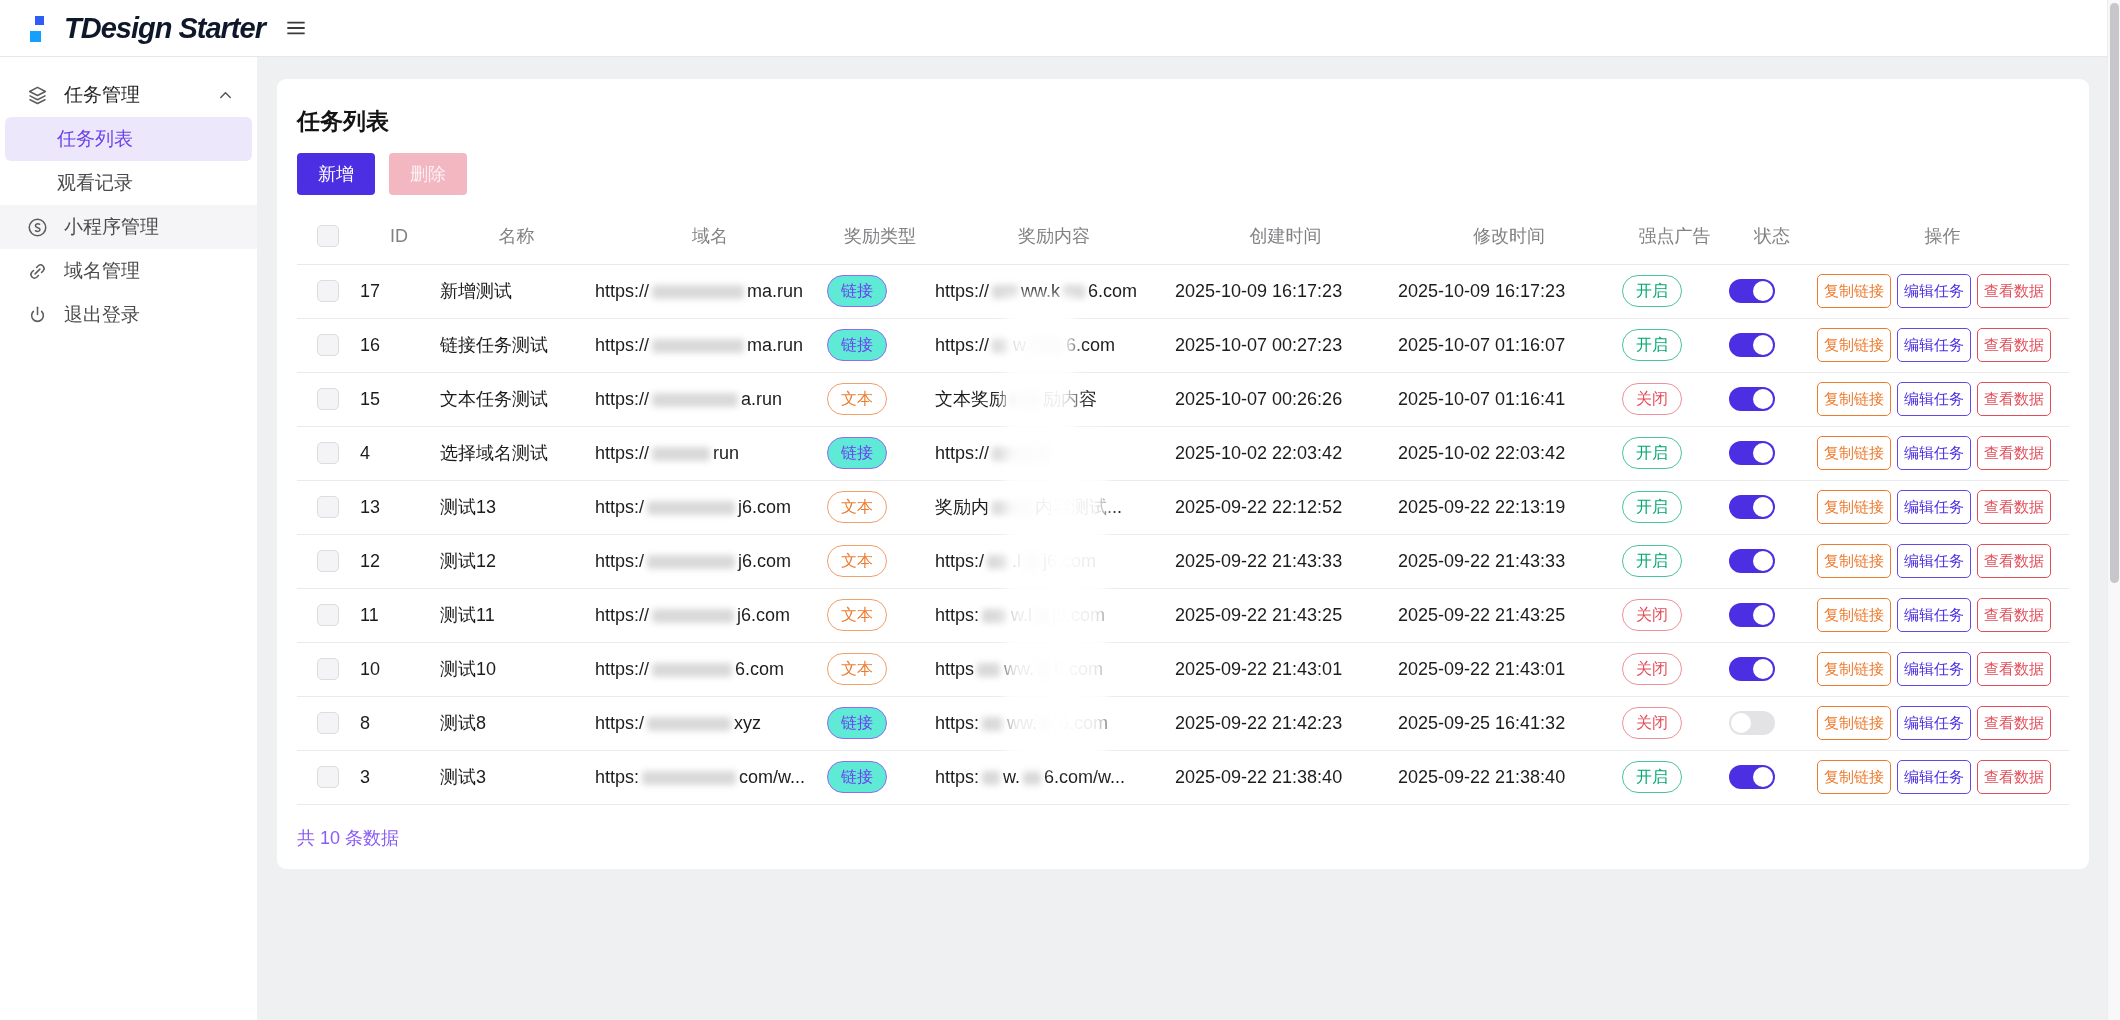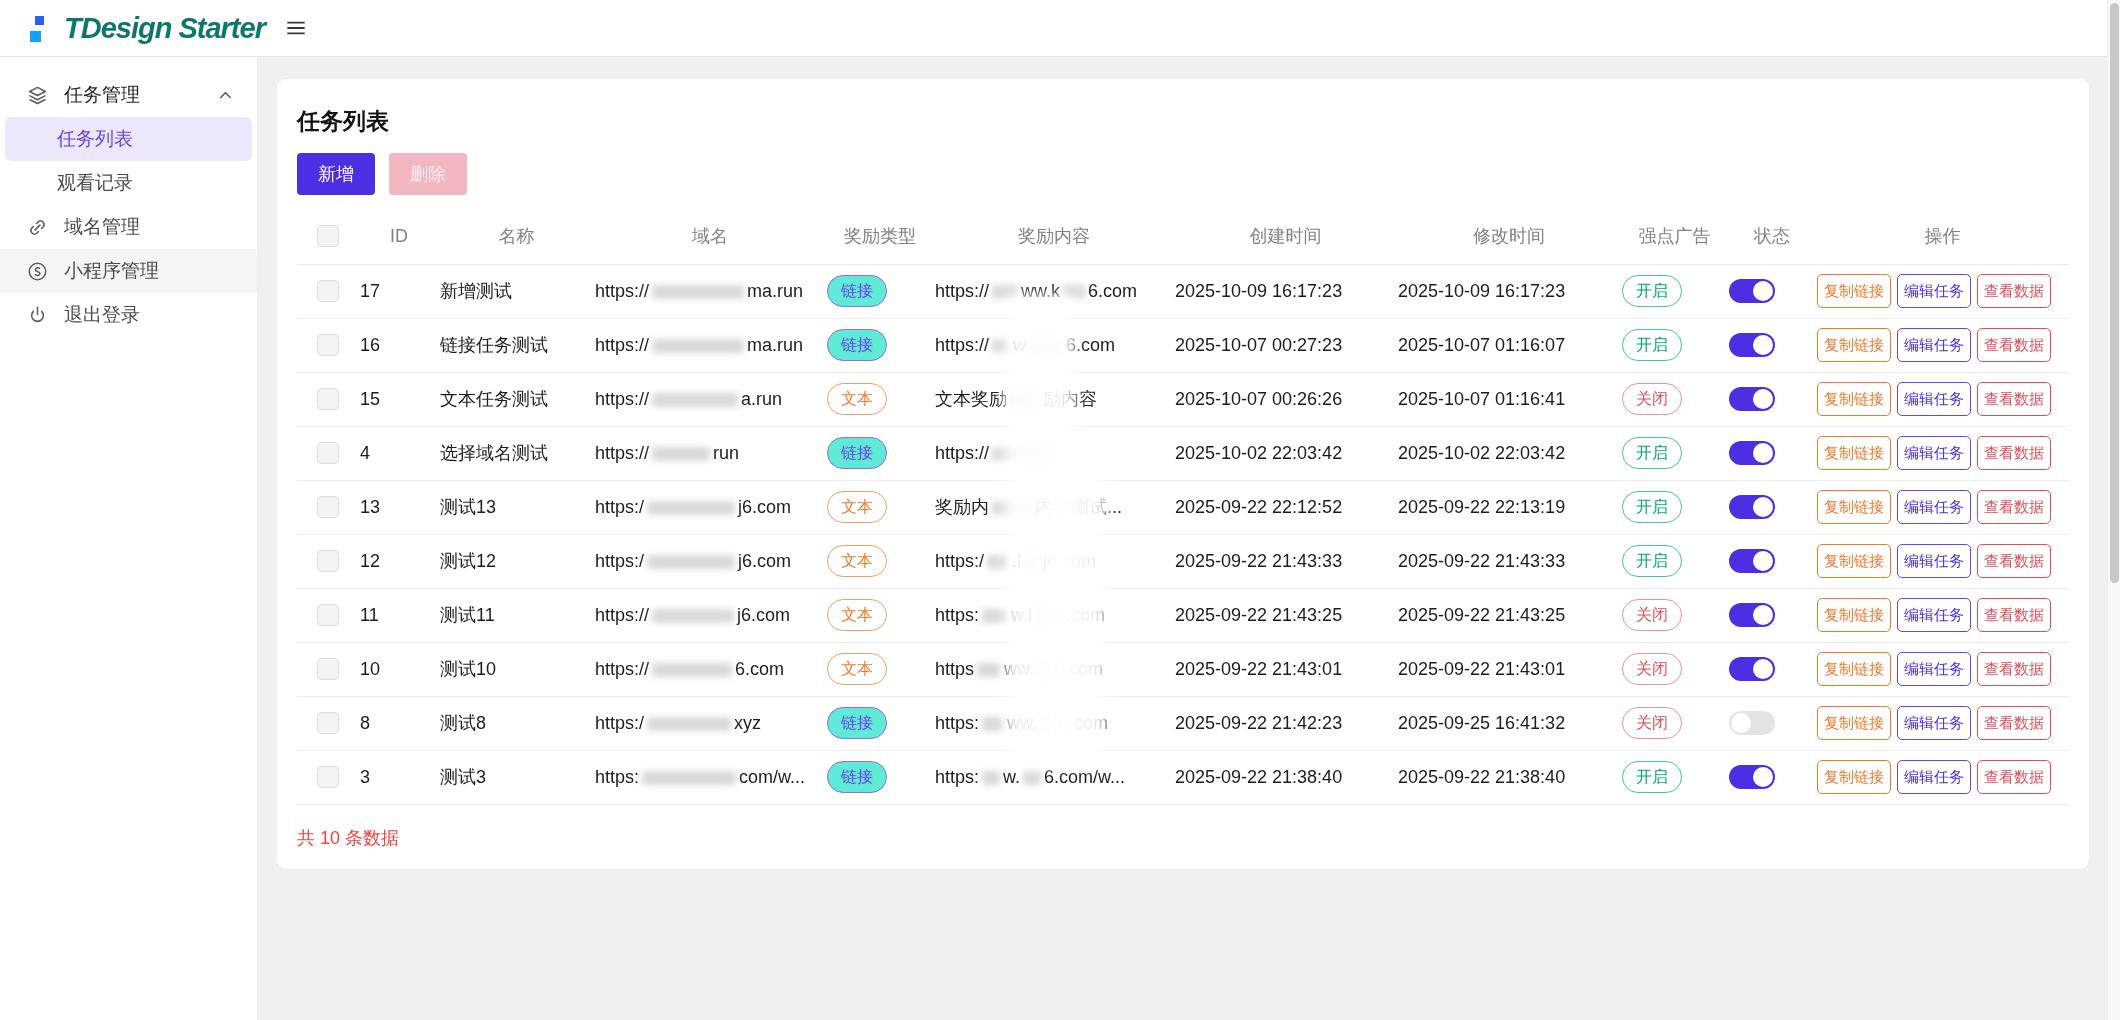--- a/index.html
+++ b/index.html
@@ -10,21 +10,21 @@
   }
   
   .topbar {
     position:absolute; top:0; left:0; width:2120px; height:57px;
     background:#fff; border-bottom:1px solid #e7e7e9;
     display:flex; align-items:center; padding-left:26px; z-index:20;
   }
   .logo-mark { position:relative; width:24px; height:34px; margin-right:14px; flex:none; }
   .logo-sq-top { position:absolute; left:9px; top:5px; width:9px; height:9px; background:#2d5df5; }
   .logo-sq-bottom { position:absolute; left:4px; top:20px; width:11px; height:11px; background:#14a0ff; }
-  .logo-text { font-size:29px; font-weight:700; font-style:italic; letter-spacing:-1px; color:#0f766e; }
+  .logo-text { font-size:29px; font-weight:700; font-style:italic; letter-spacing:-1px; color:#0f172a; }
   .burger { margin-left:18px; width:26px; height:26px; color:#3a3a3a; cursor:pointer; display:flex; align-items:center; }
   
   .layout { position:absolute; top:57px; left:0; right:0; bottom:0; display:flex; }
   .sidebar { width:257px; background:#fff; padding-top:16px; flex:none; }
   .side-item {
     height:44px; display:flex; align-items:center; gap:15px;
     padding:0 22px 0 26px; font-size:19px; color:#4b4b4b; cursor:pointer;
   }
   .side-item .icon { width:23px; height:23px; color:#5d5d5d; flex:none; display:flex; }
   .side-item .icon svg { width:100%; height:100%; }
@@ -85,21 +85,21 @@
   .act-copy { color:#ed7b2f; border-color:#ed7b2f; }
   .act-edit { color:#4d2fe3; border-color:#6248e6; }
   .act-view { color:#e34d59; border-color:#e34d59; }
   .redact {
     display:inline-block; height:14px; border-radius:3px; background:#d9d9d9;
     filter:blur(3px); vertical-align:middle; margin:0 3px;
   }
   .smudge { position:absolute; background:#fff; filter:blur(7px); opacity:.92; pointer-events:none; z-index:3; }
   
   .table-footer { height:66px; display:flex; align-items:center; justify-content:space-between; }
-  .total { color:#ef4444; font-size:18px; }
+  .total { color:#8b5cf6; font-size:18px; }
   .pager { display:flex; align-items:center; gap:17px; }
   .page-size {
     height:43px; border:1px solid #dadade; border-radius:4px; background:#fff;
     display:flex; align-items:center; gap:11px; padding:0 12px 0 16px;
     font-size:18px; color:#2f2f33; cursor:pointer;
   }
   .page-size .chev-d { width:16px; height:16px; color:#8a8a8e; display:flex; }
   .pg-arrow { width:20px; height:20px; color:#c9c9cf; display:flex; }
   .pg-current {
     width:43px; height:43px; border-radius:5px; background:#4d2fe3; color:#fff;
@@ -145,38 +145,38 @@
             <path d="M6 14.5l6-6 6 6"></path>
           </svg>
       </span>
     </div>
     <div class="side-item child active">
       <span>任务列表</span>
     </div>
     <div class="side-item child">
       <span>观看记录</span>
     </div>
+    <div class="side-item hovered">
+      <span class="icon">
+        <svg viewBox="0 0 24 24" fill="none" stroke="currentColor" stroke-width="1.6">
+            <circle cx="12" cy="12" r="8.6"></circle>
+            <path d="M14.2 8.6c-2.1-1-4.4-.2-4.4 1.6 0 2.4 4.8 1.5 4.8 3.9 0 1.9-2.6 2.7-4.7 1.3" stroke-linecap="round"></path>
+          </svg>
+      </span>
+      <span>小程序管理</span>
+    </div>
     <div class="side-item">
       <span class="icon">
         <svg viewBox="0 0 24 24" fill="none" stroke="currentColor" stroke-width="1.6" stroke-linecap="round">
             <path d="M9.5 14.5l5-5"></path>
             <path d="M11 7.8l1.8-1.8a3.7 3.7 0 0 1 5.2 5.2L16.2 13"></path>
             <path d="M13 16.2l-1.8 1.8a3.7 3.7 0 0 1-5.2-5.2L7.8 11"></path>
           </svg>
       </span>
       <span>域名管理</span>
-    </div>
-    <div class="side-item hovered">
-      <span class="icon">
-        <svg viewBox="0 0 24 24" fill="none" stroke="currentColor" stroke-width="1.6">
-            <circle cx="12" cy="12" r="8.6"></circle>
-            <path d="M14.2 8.6c-2.1-1-4.4-.2-4.4 1.6 0 2.4 4.8 1.5 4.8 3.9 0 1.9-2.6 2.7-4.7 1.3" stroke-linecap="round"></path>
-          </svg>
-      </span>
-      <span>小程序管理</span>
     </div>
     <div class="side-item">
       <span class="icon">
         <svg viewBox="0 0 24 24" fill="none" stroke="currentColor" stroke-width="1.6" stroke-linecap="round">
             <path d="M16.3 7.7a6.1 6.1 0 1 1-8.6 0"></path>
             <path d="M12 3.5V11"></path>
           </svg>
       </span>
       <span>退出登录</span>
     </div>

